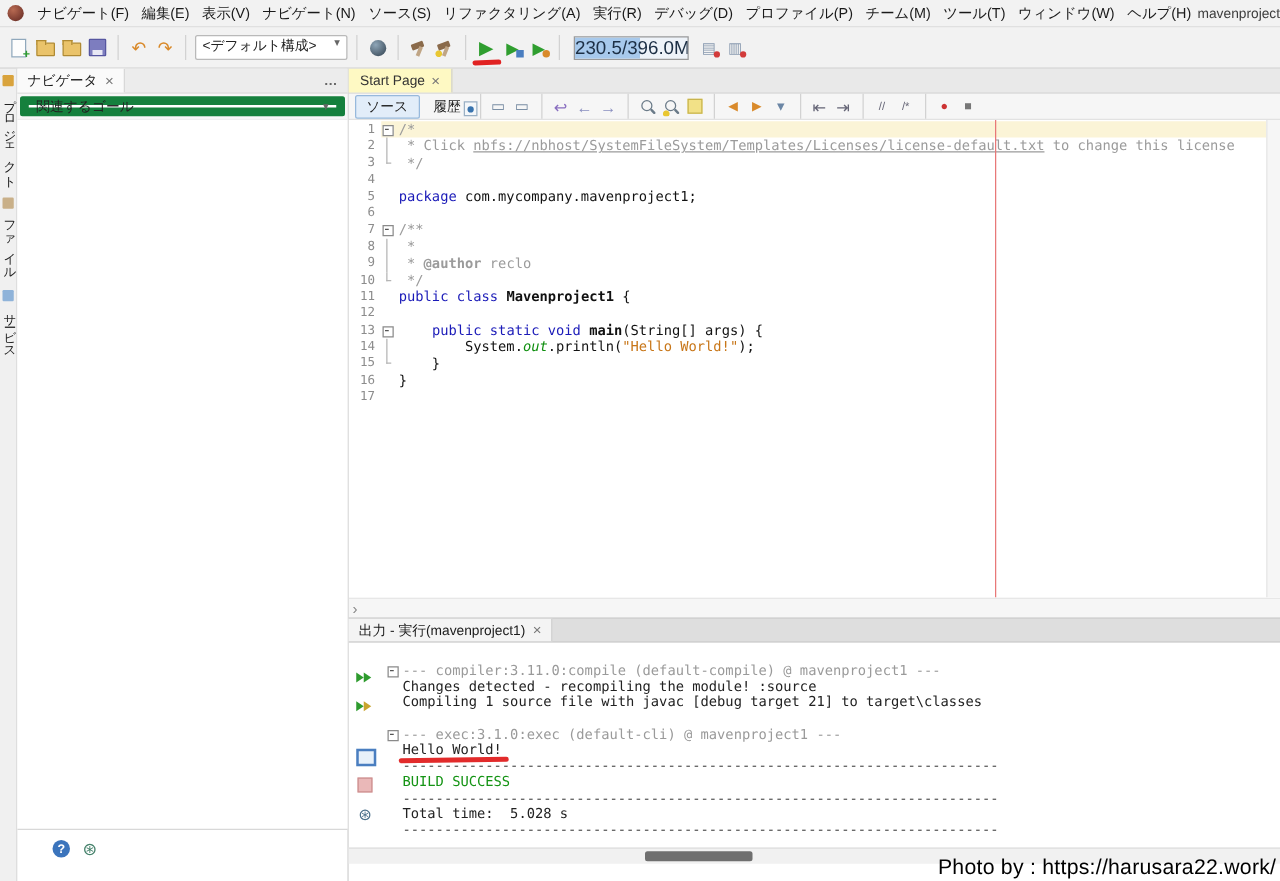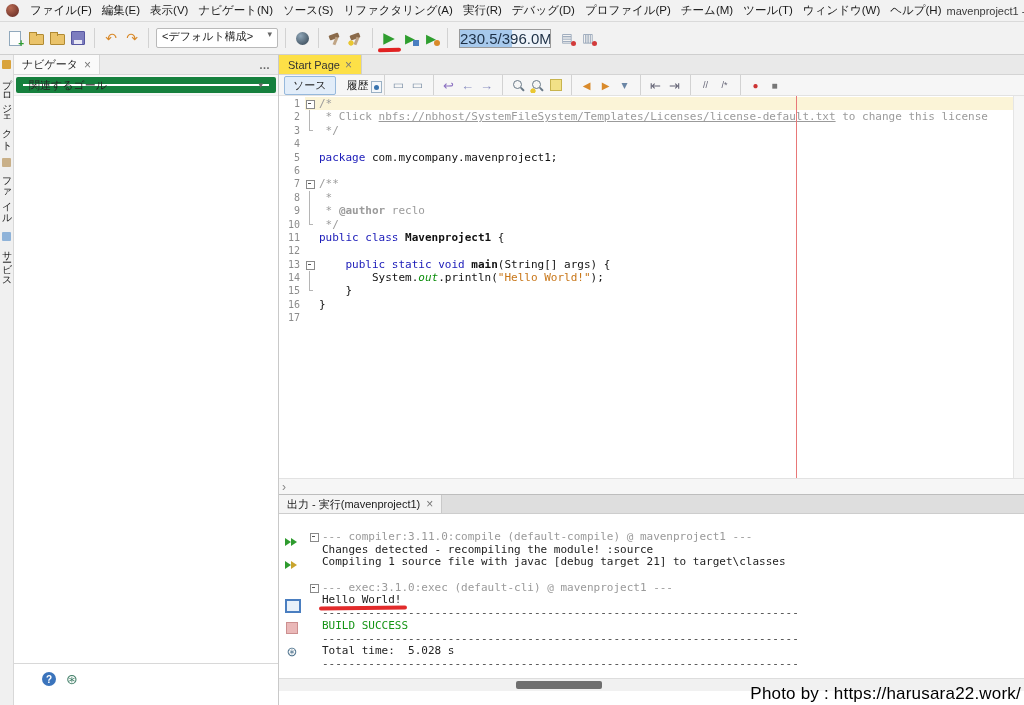--- a/index.html
+++ b/index.html
@@ -57,21 +57,21 @@
 .nav-combo-row{padding:2px;background:#f7f7f7;border-bottom:1px solid #eee;flex:none;}
 .nav-combo{height:16px;border:7px solid #15803d;background:#fff;display:flex;align-items:center;padding:0 6px;font-size:11px;color:#222;border-radius:2px;}
 .nav-content{flex:1;background:#fff;}
 .nav-footer{height:42px;border-top:1px solid #d8d8d8;display:flex;align-items:flex-start;gap:10px;padding:8px 0 0 28px;flex:none;}
 .help-ic{width:14px;height:14px;border-radius:50%;background:#3b74bc;color:#fff;font-size:10px;font-weight:bold;display:inline-flex;align-items:center;justify-content:center;}
 .gear-ic{color:#44806a;font-size:14px;line-height:14px;}
 
 
 .center-col{flex:1;display:flex;flex-direction:column;min-width:0;}
 .editor-tabbar{height:20px;background:#e9e9e9;border-bottom:1px solid #d4d4d4;display:flex;flex:none;}
-.etab{display:flex;align-items:center;gap:5px;padding:0 9px;font-size:11px;background:#fde047;border-right:1px solid #cfcfcf;color:#333;cursor:default;}
+.etab{display:flex;align-items:center;gap:5px;padding:0 9px;font-size:11px;background:#fef9c3;border-right:1px solid #cfcfcf;color:#333;cursor:default;}
 .etab.active{background:#ffffff;margin-top:32px;}
 .java-ic{width:11px;height:12px;background:#f4f7fa;border:1px solid #9ab0c4;position:relative;flex:none;}
 .java-ic::after{content:"";position:absolute;left:2px;top:3px;width:5px;height:5px;border-radius:50%;background:#3873ae;}
 .etab-lb{white-space:nowrap;}
 .editor-toolbar{height:21px;background:#f6f6f6;border-bottom:1px solid #e2e2e2;display:flex;align-items:center;padding:0 5px;gap:2px;flex:none;}
 .seg-btn{font-size:11px;padding:1px 8px;border:1px solid transparent;background:transparent;color:#222;border-radius:2px;cursor:default;font-family:inherit;}
 .seg-btn.active{background:#e2edf9;border-color:#97b9dc;}
 .editor-toolbar .ti{width:16px;height:16px;}
 .editor-body{flex:1;position:relative;background:#fff;overflow:hidden;}
 .code-area{position:absolute;left:0;top:0;right:11px;font-family:"DejaVu Sans Mono",monospace;font-size:11px;padding-top:1px;}
@@ -121,21 +121,21 @@
 .watermark{position:absolute;right:3px;bottom:1px;font-size:17px;color:#000;letter-spacing:.2px;}
 </style>
 </head>
 <body>
 
 <div class="window">
 
   <div class="menubar">
     <span class="nb-logo"></span>
     <div class="menu-items" id="menu-items">
-        <div class="menu-item">ファイル(F)</div>
+        <div class="menu-item">ナビゲート(F)</div>
         <div class="menu-item">編集(E)</div>
         <div class="menu-item">表示(V)</div>
         <div class="menu-item">ナビゲート(N)</div>
         <div class="menu-item">ソース(S)</div>
         <div class="menu-item">リファクタリング(A)</div>
         <div class="menu-item">実行(R)</div>
         <div class="menu-item">デバッグ(D)</div>
         <div class="menu-item">プロファイル(P)</div>
         <div class="menu-item">チーム(M)</div>
         <div class="menu-item">ツール(T)</div>

